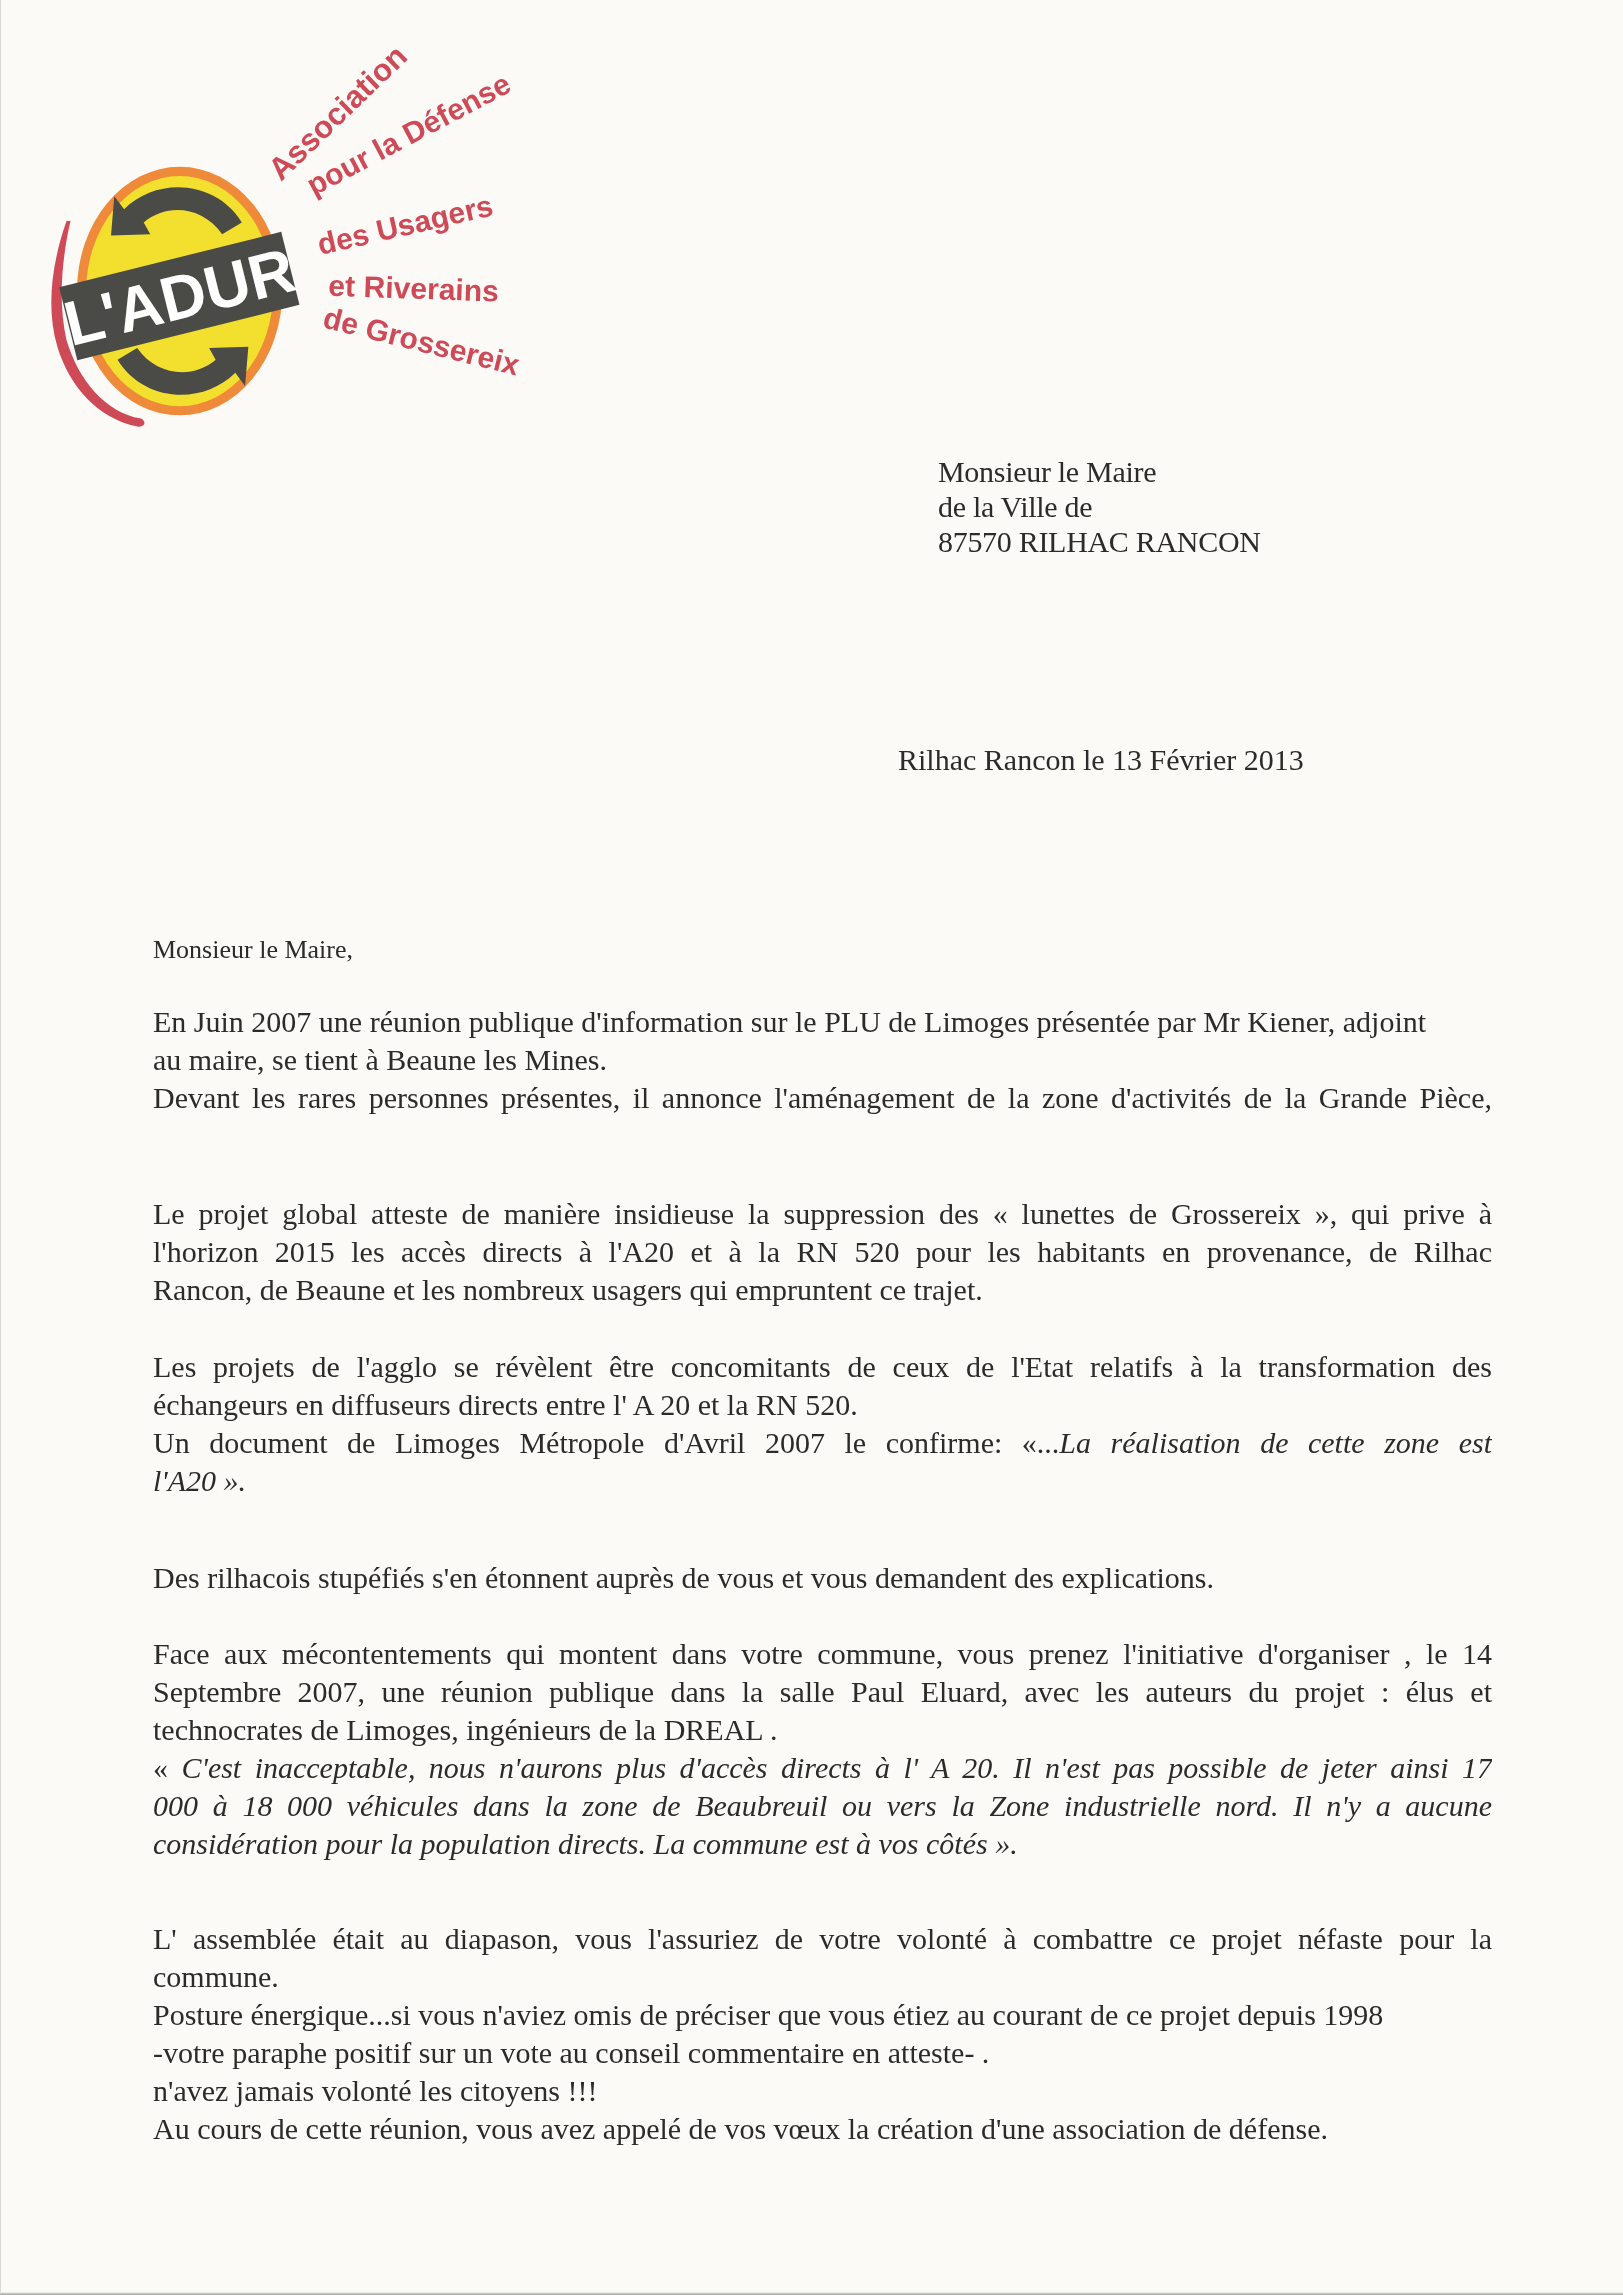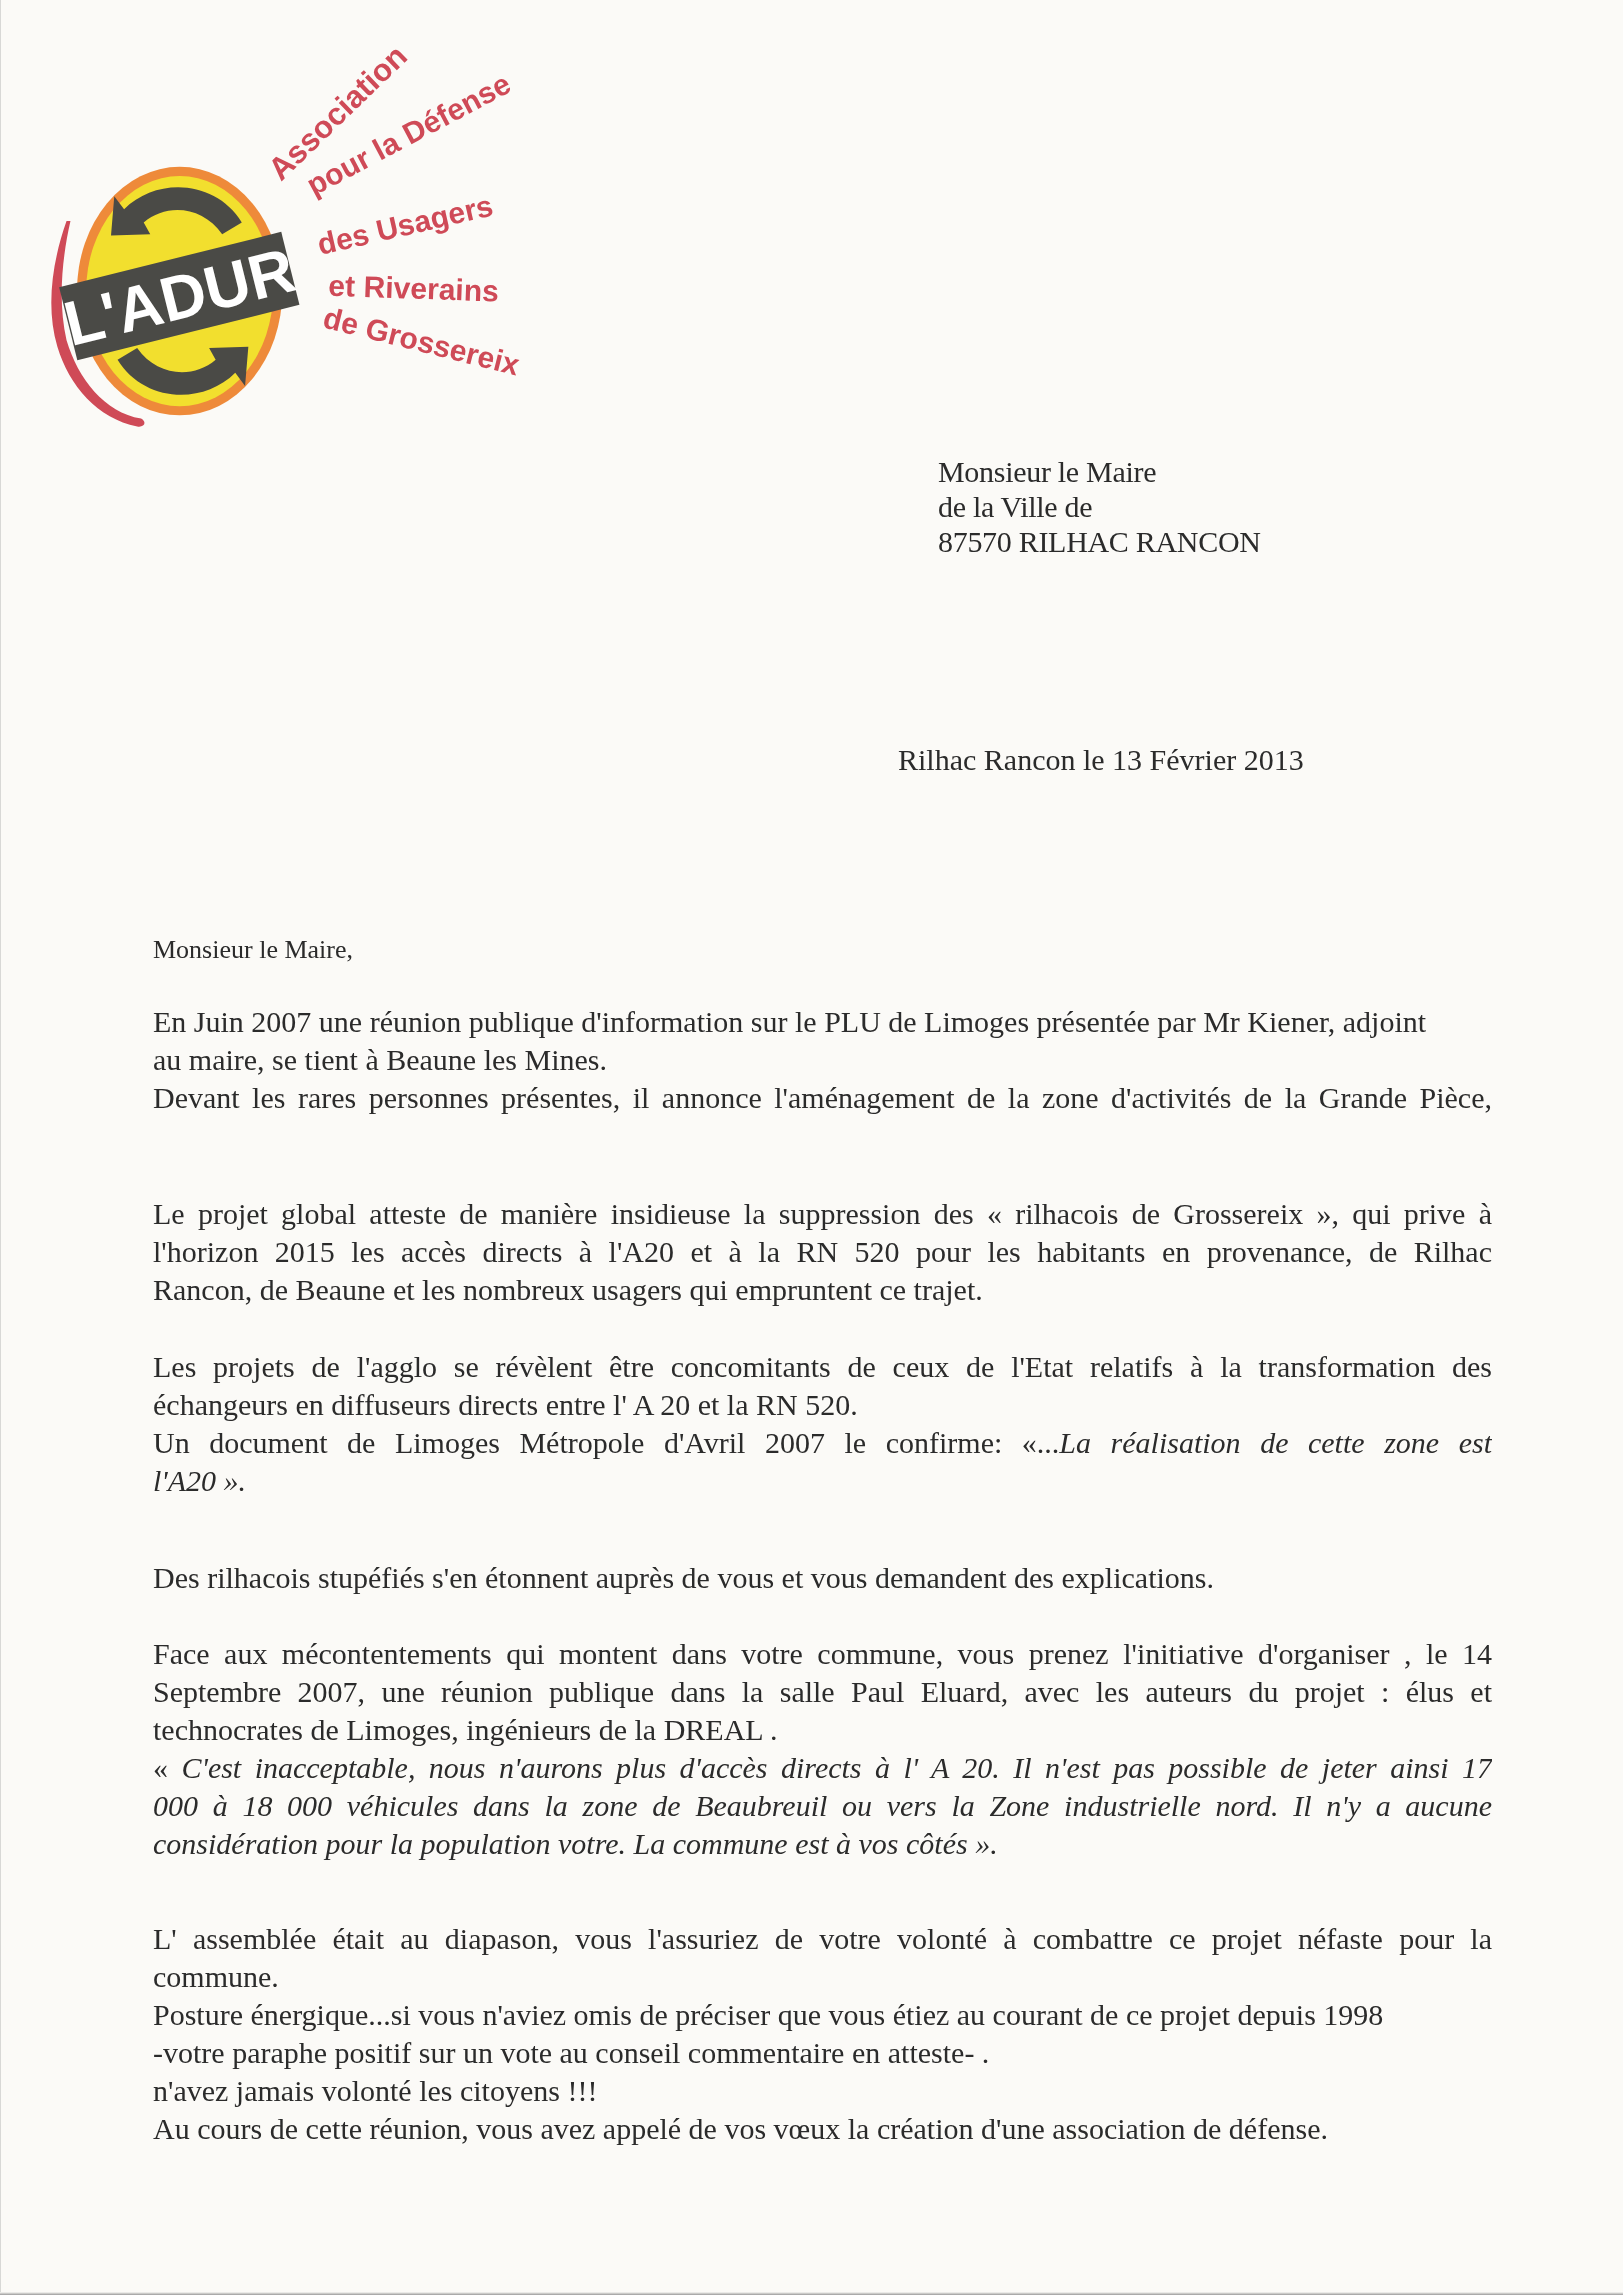--- a/index.html
+++ b/index.html
@@ -148,40 +148,40 @@
 
   <div class="salutation">Monsieur le Maire,</div>
 
   <div class="body" id="letter-body">
       <div class="para" style="top: 1003px;">
         <span class="line last"><span>En Juin 2007 une réunion publique d'information sur le PLU de Limoges présentée par Mr Kiener, adjoint</span></span>
         <span class="line last"><span>au maire, se tient à Beaune les  Mines.</span></span>
         <span class="line"><span>Devant les rares personnes présentes, il annonce l'aménagement de la zone d'activités de la Grande Pièce,</span></span>
       </div>
       <div class="para" style="top: 1195px;">
-        <span class="line"><span>Le projet global atteste de manière insidieuse la suppression des « rilhacois de Grossereix », qui prive à</span></span>
+        <span class="line"><span>Le projet global atteste de manière insidieuse la suppression des « lunettes de Grossereix », qui prive à</span></span>
         <span class="line"><span>l'horizon 2015 les accès directs à l'A20 et à la RN 520 pour les habitants en provenance, de Rilhac</span></span>
         <span class="line last"><span>Rancon, de Beaune et les nombreux usagers qui empruntent ce trajet.</span></span>
       </div>
       <div class="para" style="top: 1348px;">
         <span class="line"><span>Les projets de l'agglo se révèlent être concomitants de ceux de l'Etat relatifs à la transformation des</span></span>
         <span class="line last"><span>échangeurs en diffuseurs directs entre l' A 20 et la RN 520.</span></span>
         <span class="line"><span>Un document de Limoges Métropole d'Avril 2007 le confirme: «...</span><span class="it">La réalisation de cette zone est</span></span>
         <span class="line last"><span class="it">l'A20 ».</span></span>
       </div>
       <div class="para" style="top: 1559px;">
         <span class="line last"><span>Des rilhacois stupéfiés s'en étonnent auprès de vous et vous demandent des explications.</span></span>
       </div>
       <div class="para" style="top: 1635px;">
         <span class="line"><span>Face aux mécontentements qui montent dans votre commune, vous  prenez l'initiative d'organiser , le 14</span></span>
         <span class="line"><span>Septembre 2007, une réunion publique dans la salle Paul Eluard, avec les auteurs du projet : élus et</span></span>
         <span class="line last"><span>technocrates de Limoges, ingénieurs de la DREAL .</span></span>
         <span class="line"><span>« </span><span class="it">C'est inacceptable, nous n'aurons plus d'accès directs à l' A 20. Il n'est pas possible de jeter ainsi 17</span></span>
         <span class="line"><span class="it">000 à 18 000 véhicules dans la zone de Beaubreuil ou vers la Zone industrielle nord. Il n'y a aucune</span></span>
-        <span class="line last"><span class="it">considération pour la population votre. La commune est à vos côtés ».</span></span>
+        <span class="line last"><span class="it">considération pour la population directs. La commune est à vos côtés ».</span></span>
       </div>
       <div class="para" style="top: 1920px;">
         <span class="line"><span>L' assemblée était au diapason, vous l'assuriez de votre volonté à combattre ce projet néfaste pour la</span></span>
         <span class="line last"><span>commune.</span></span>
         <span class="line last"><span>Posture énergique...si vous n'aviez omis de préciser que vous étiez au courant de ce projet depuis 1998</span></span>
         <span class="line last"><span>-votre paraphe positif sur un vote au conseil commentaire en atteste- .</span></span>
         <span class="line last"><span>n'avez jamais volonté les citoyens !!!</span></span>
         <span class="line last"><span>Au cours de cette réunion, vous avez appelé de vos vœux la création d'une association de défense.</span></span>
       </div>
     </div>

